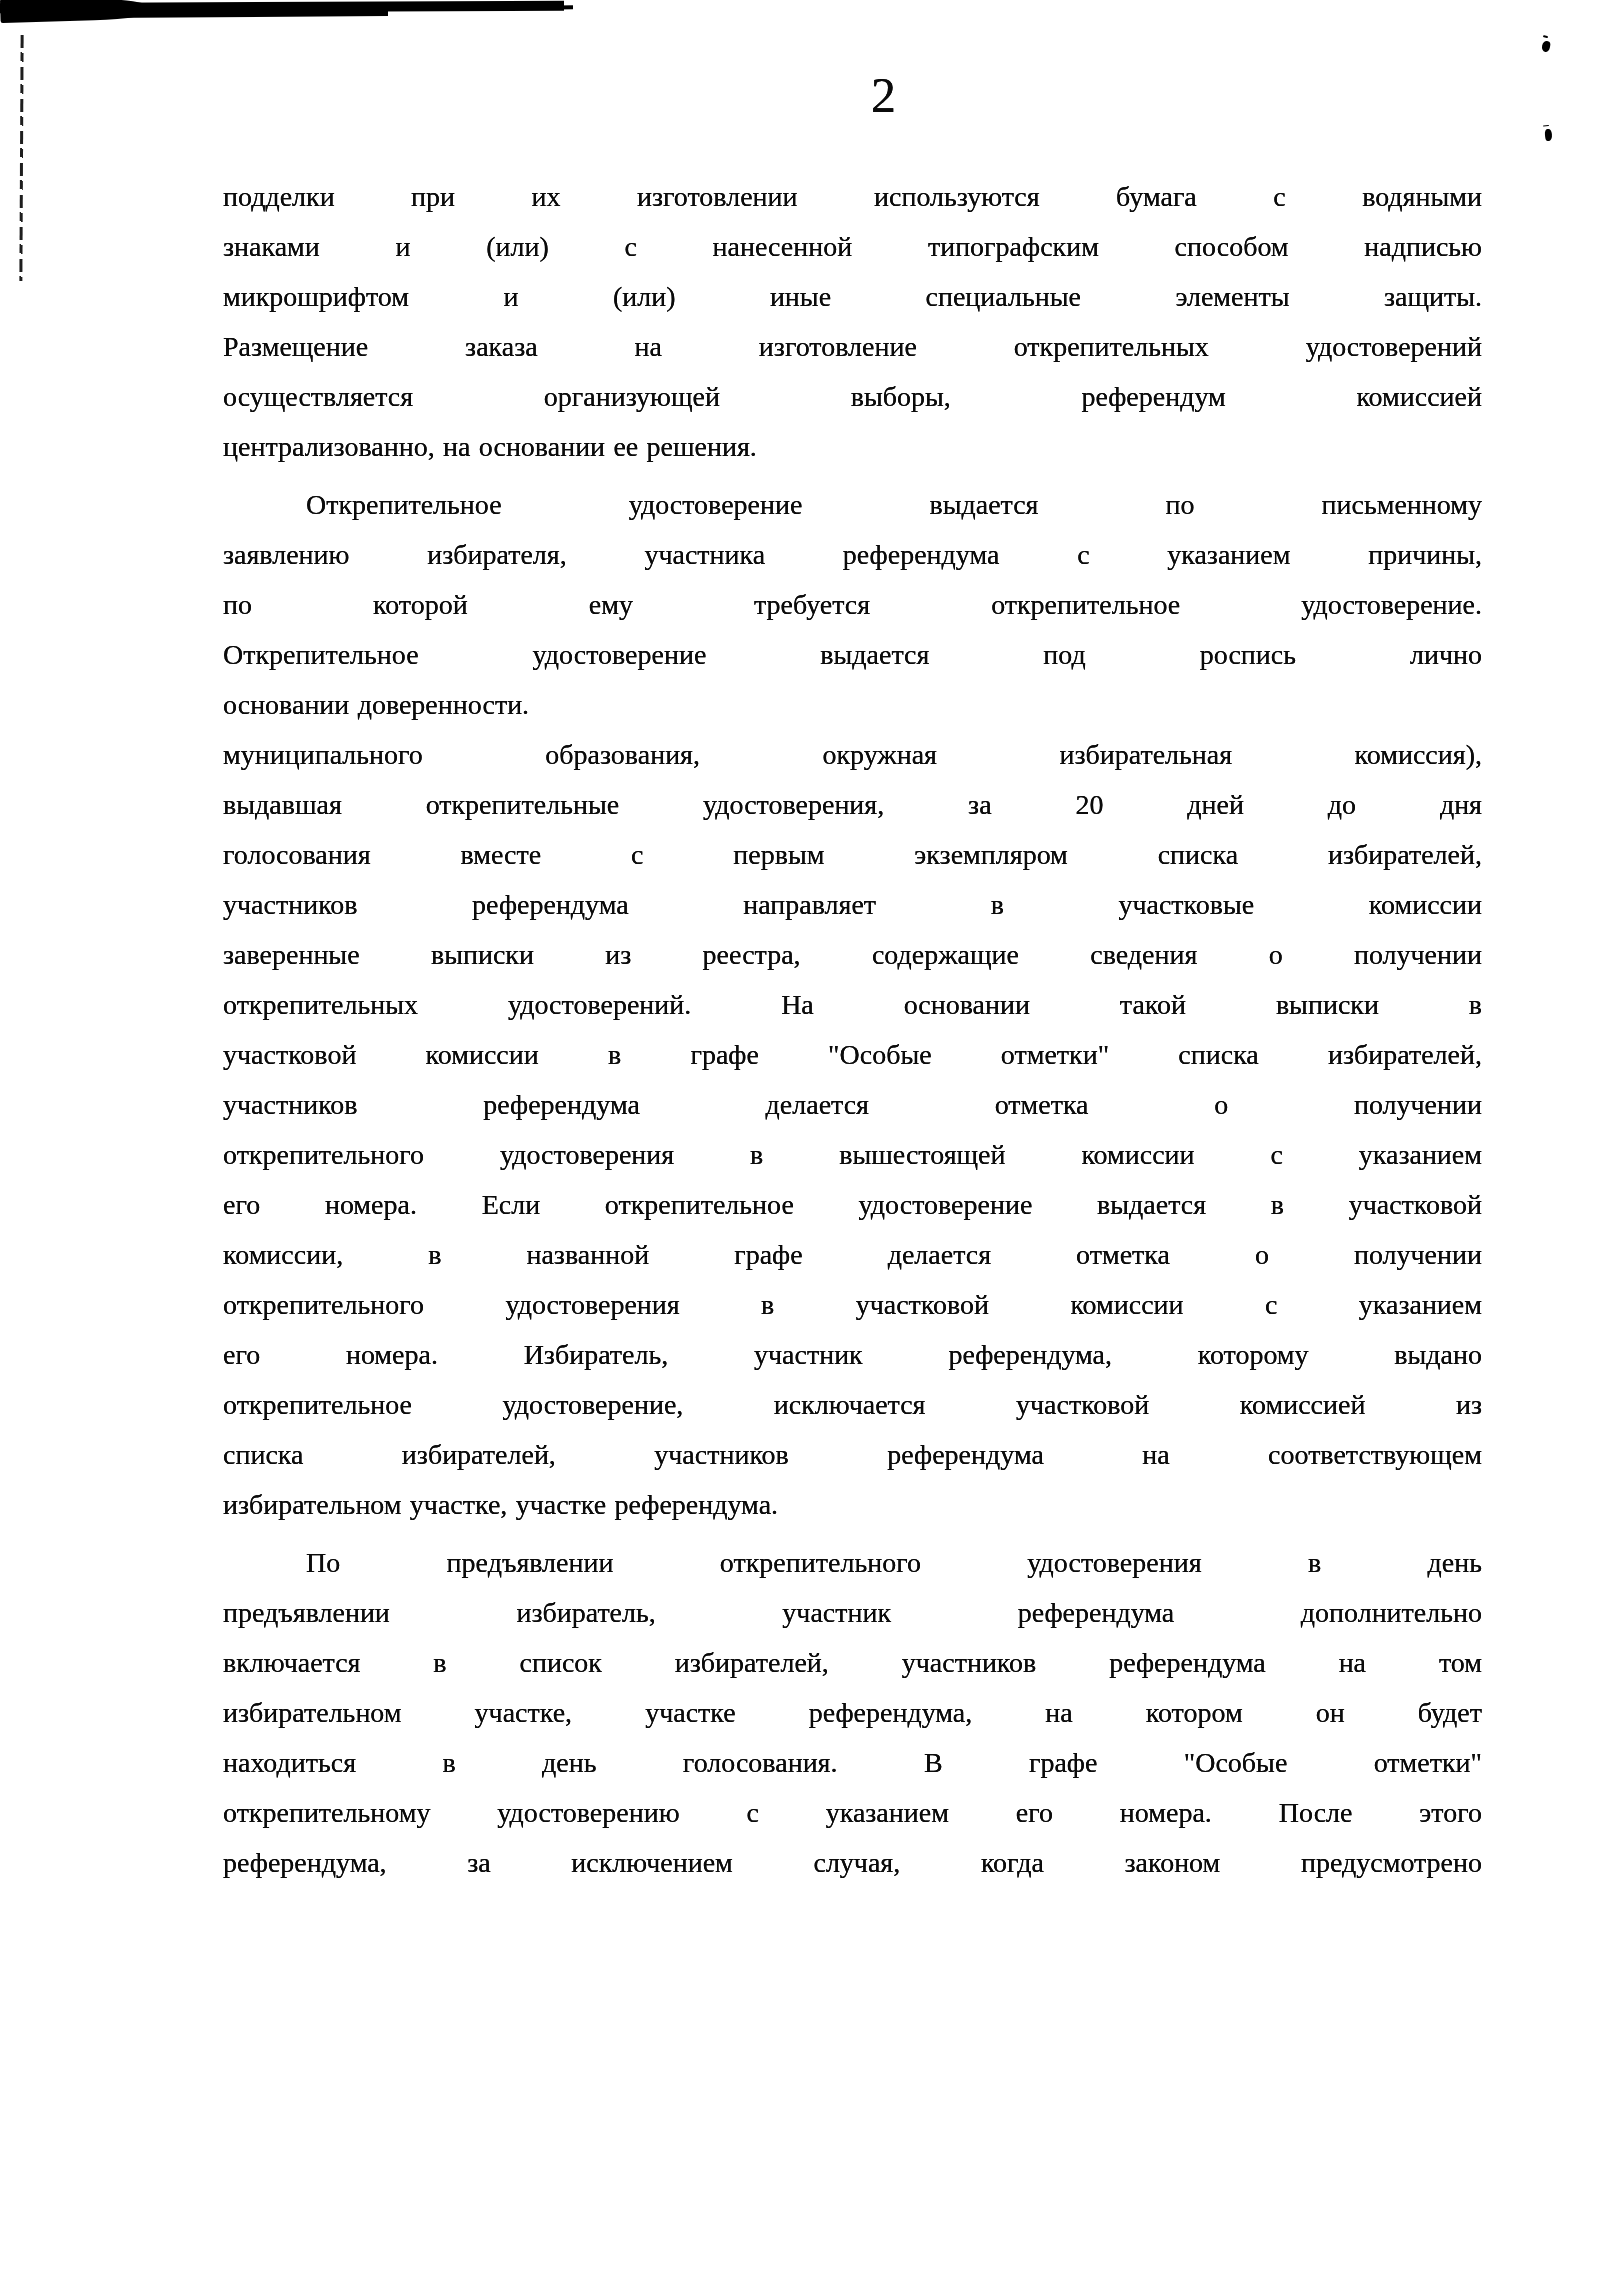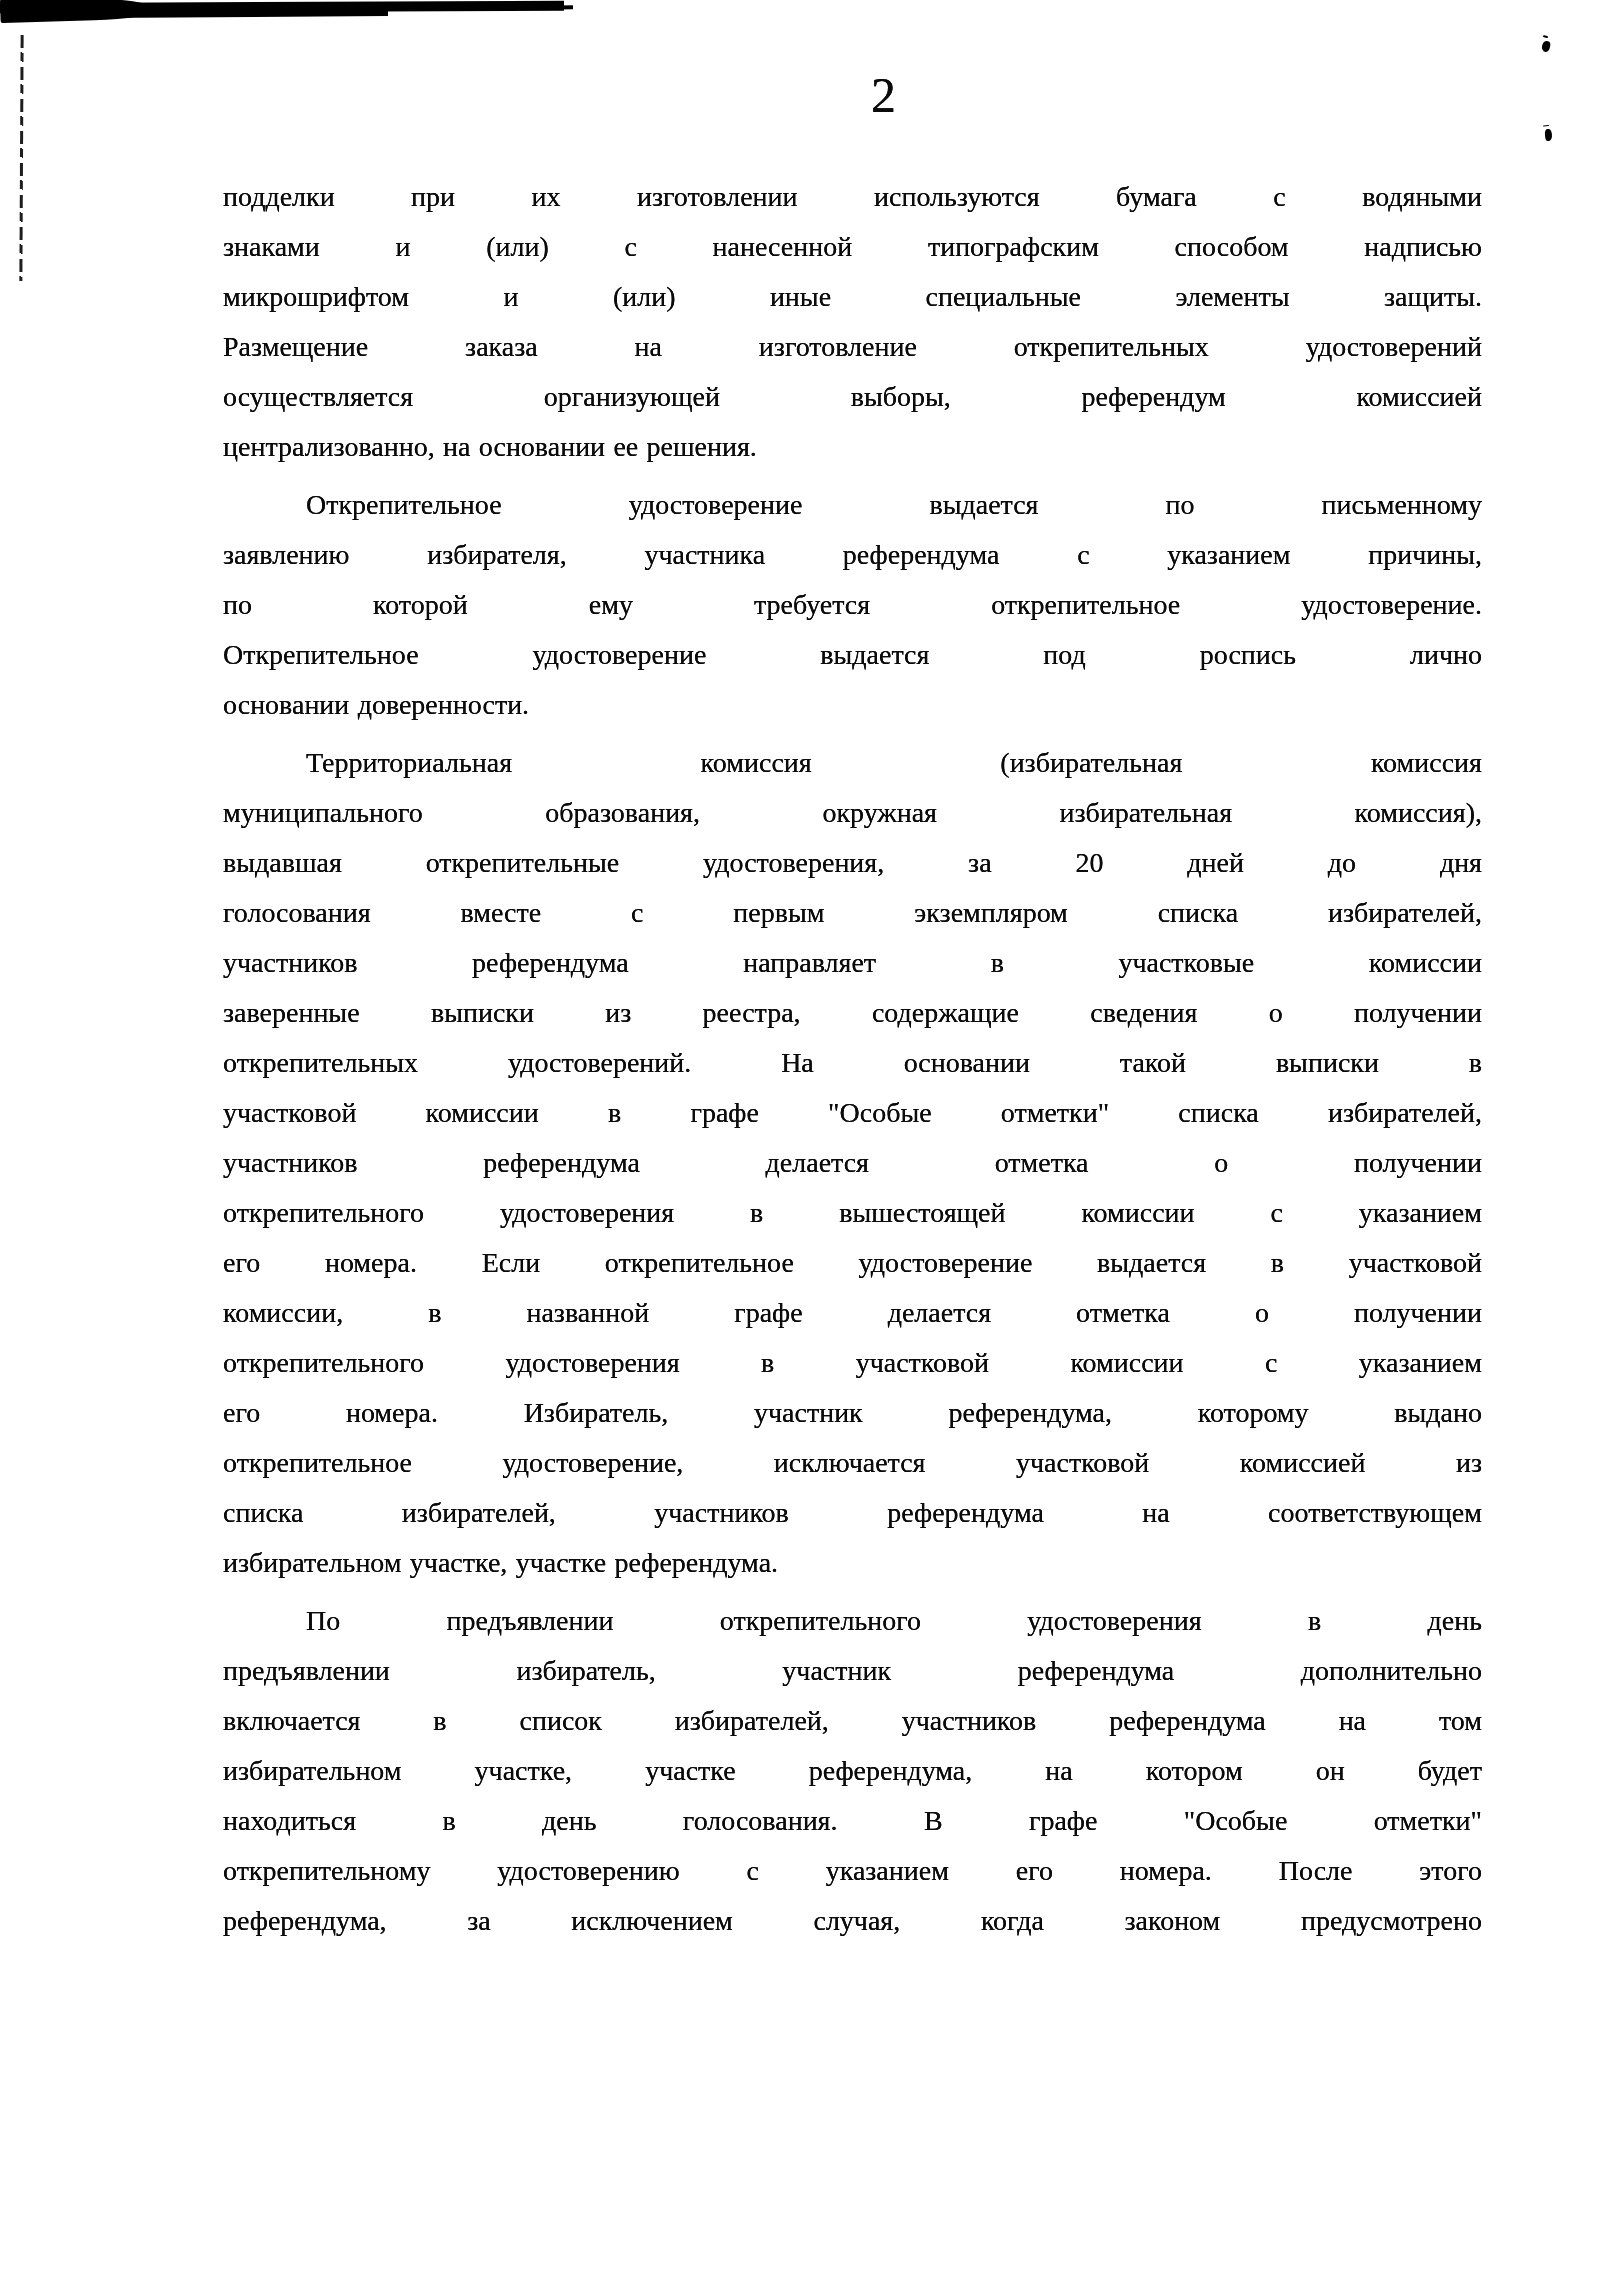--- a/index.html
+++ b/index.html
@@ -99,21 +99,20 @@
       <div class="line">знаками и (или) с нанесенной типографским способом надписью</div>
       <div class="line">микрошрифтом и (или) иные специальные элементы защиты.</div>
       <div class="line">Размещение заказа на изготовление открепительных удостоверений</div>
       <div class="line">осуществляется организующей выборы, референдум комиссией</div>
       <div class="line para-end">централизованно, на основании ее решения.</div>
       <div class="line indent">Открепительное удостоверение выдается по письменному</div>
       <div class="line">заявлению избирателя, участника референдума с указанием причины,</div>
       <div class="line">по которой ему требуется открепительное удостоверение.</div>
       <div class="line">Открепительное удостоверение выдается под роспись лично</div>
       <div class="line para-end">основании доверенности.</div>
-      <div class="line indent">Территориальная комиссия (избирательная комиссия</div>
       <div class="line">муниципального образования, окружная избирательная комиссия),</div>
       <div class="line">выдавшая открепительные удостоверения, за 20 дней до дня</div>
       <div class="line">голосования вместе с первым экземпляром списка избирателей,</div>
       <div class="line">участников референдума направляет в участковые комиссии</div>
       <div class="line">заверенные выписки из реестра, содержащие сведения о получении</div>
       <div class="line">открепительных удостоверений. На основании такой выписки в</div>
       <div class="line">участковой комиссии в графе "Особые отметки" списка избирателей,</div>
       <div class="line">участников референдума делается отметка о получении</div>
       <div class="line">открепительного удостоверения в вышестоящей комиссии с указанием</div>
       <div class="line">его номера. Если открепительное удостоверение выдается в участковой</div>

